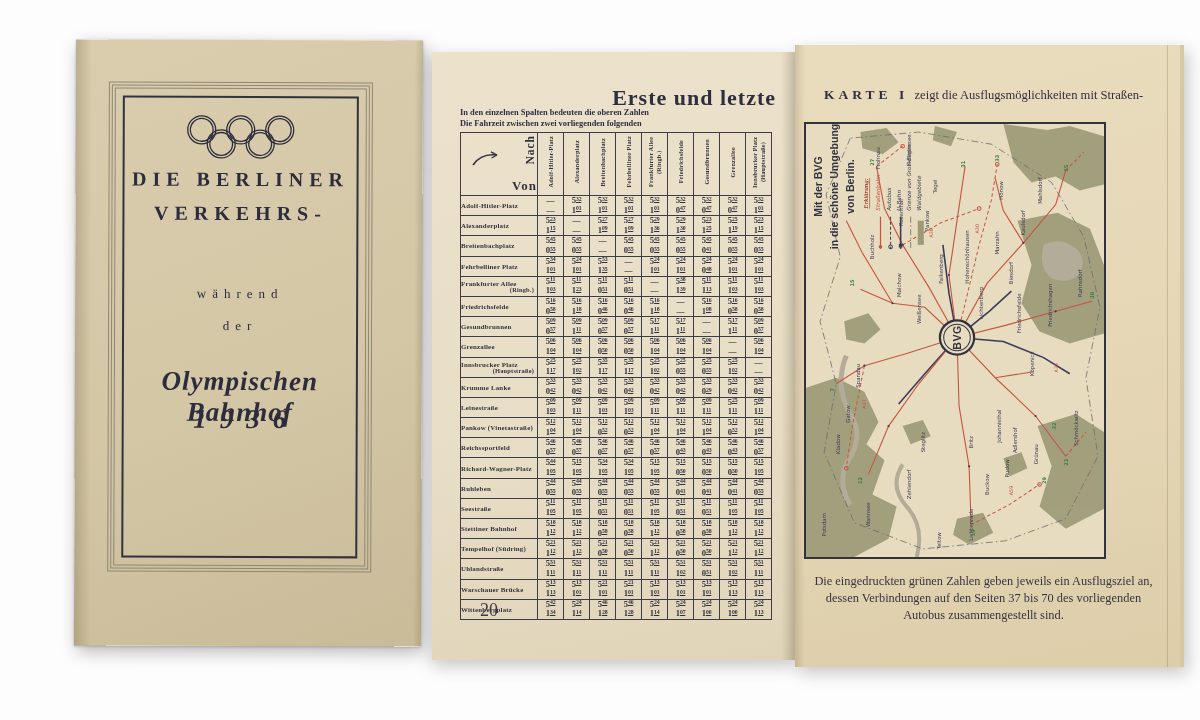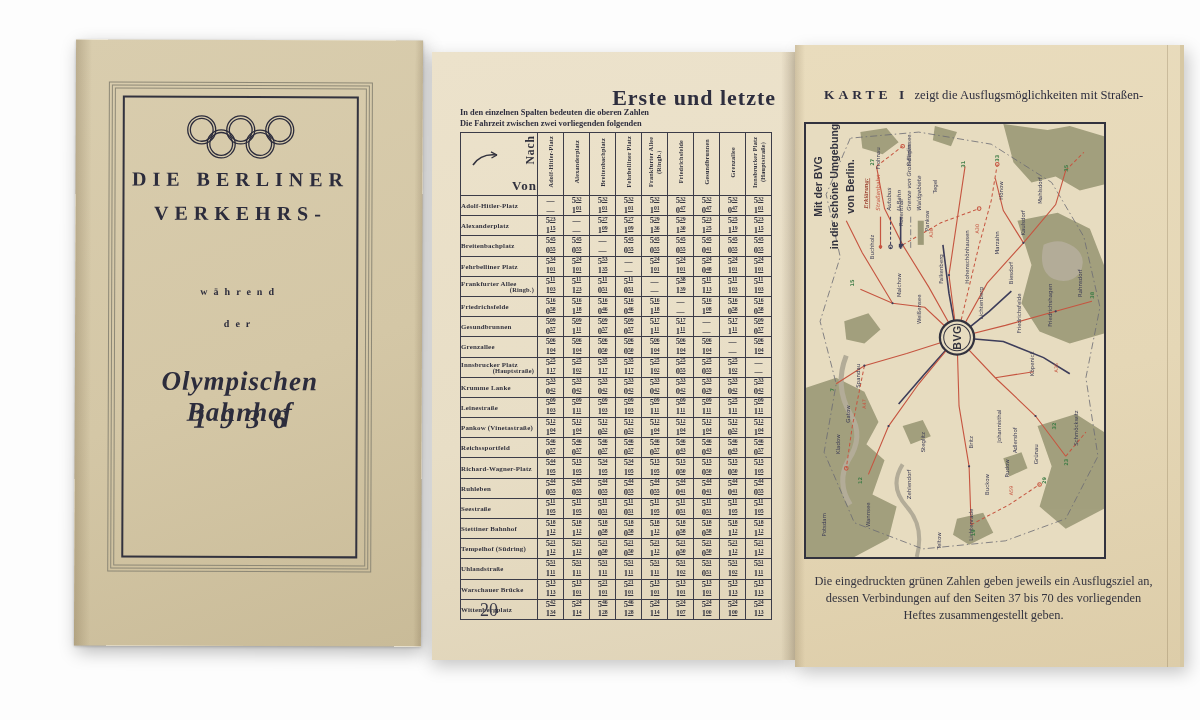--- a/index.html
+++ b/index.html
@@ -16,21 +16,21 @@
   .cover:after{content:"";position:absolute;right:0;top:0;bottom:0;width:8px;
          background:linear-gradient(270deg,rgba(80,60,30,.15),rgba(0,0,0,0));}
   .frame-a{position:absolute;left:33px;top:42px;right:50px;bottom:74px;border:1px solid #8d8876;padding:2px;}
   .frame-b{border:1px solid #8d8876;padding:2px;height:100%;box-sizing:border-box;}
   .frame-c{border:1px solid #8d8876;padding:7px;height:100%;box-sizing:border-box;}
   .frame-d{border:2px solid #32323e;height:100%;box-sizing:border-box;position:relative;}
   .cover .ctxt{position:absolute;left:0;right:0;text-align:center;color:#2c2c3c;}
   .rings{position:absolute;left:50%;top:16px;transform:translateX(-50%);}
   .cover-line{font-size:20px;font-weight:bold;letter-spacing:6px;}
   .t1{top:70px;} .t2{top:104px;} .t3{top:138px;}
-  .small-line{font-size:10px;font-weight:bold;letter-spacing:6px;}
+  .small-line{font-size:13px;font-weight:normal;letter-spacing:6px;}
   .w1{top:188px;} .w2{top:220px;}
   .script-line{top:268px;font-size:27px;font-weight:bold;font-style:italic;letter-spacing:1px;}
   .year-line{top:306px;font-size:27px;font-weight:bold;font-style:italic;letter-spacing:13px;padding-left:13px;}
 
   
   .page-mid{position:absolute;left:432px;top:52px;width:363px;height:608px;
          background:linear-gradient(170deg,#ece2cb 0%,#e8dec6 60%,#e0d4b8 100%);
          box-shadow:0 6px 16px rgba(0,0,0,.22);}
   .page-mid:after{content:"";position:absolute;right:0;top:0;bottom:0;width:14px;
          background:linear-gradient(270deg,rgba(90,70,40,.20),rgba(0,0,0,0));}
@@ -1132,16 +1132,16 @@
             <text x="48" y="158" transform="rotate(-90 48 158)" text-anchor="middle" font-size="5" font-weight="bold" fill="#3e7c46" class="plbl">15</text>
             <text x="238" y="354" transform="rotate(-90 238 354)" text-anchor="middle" font-size="5" font-weight="bold" fill="#3e7c46" class="plbl">29</text>
             <text x="248" y="300" transform="rotate(-90 248 300)" text-anchor="middle" font-size="5" font-weight="bold" fill="#3e7c46" class="plbl">32</text>
           </g>
       </svg>
     </div>
 
     <p class="map-caption">
       <span>Die eingedruckten grünen Zahlen geben jeweils ein Ausflugsziel an,</span><br>
       <span>dessen Verbindungen auf den Seiten 37 bis 70 des vorliegenden</span><br>
-      <span>Heftes zusammengestellt geben.</span>
+      <span>Autobus zusammengestellt sind.</span>
     </p>
   </div>
 </div>
 
 </body></html>

